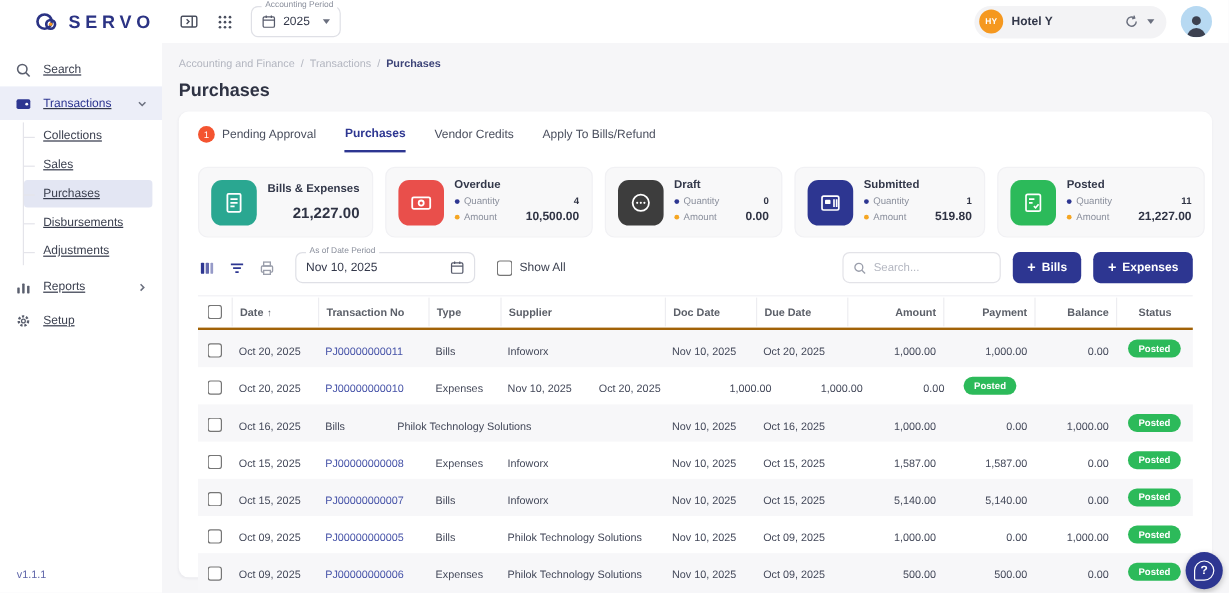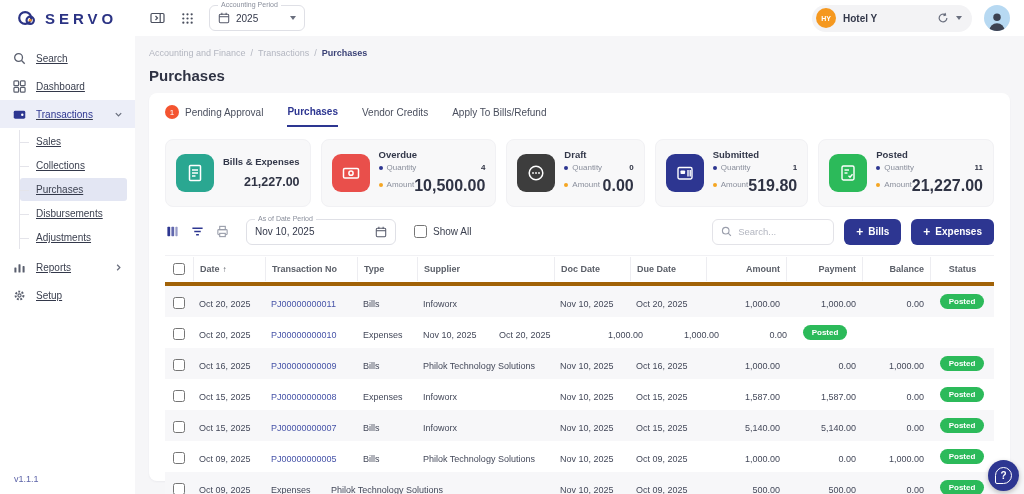--- a/index.html
+++ b/index.html
@@ -1,21 +1,21 @@
 <!DOCTYPE html>
 <html><head>
 <meta charset="utf-8">
 <style>
   * { margin:0; padding:0; box-sizing:border-box; }
   html,body { width:1024px; height:494px; overflow:hidden; }
   body { font-family:"Liberation Sans", sans-serif; background:#f6f6f8; color:#33384a; position:relative; }
 
   
   .sidebar { position:absolute; left:0; top:0; width:135px; height:494px; background:#ffffff; z-index:5; display:flex; flex-direction:column; }
-  .logo-row { height:36px; display:flex; align-items:center; gap:7px; padding:0 16px; }
+  .logo-row { height:36px; display:flex; align-items:center; gap:7px; padding:0 28px; }
   .logo-mark { width:22px; height:22px; flex:0 0 auto; }
   .logo-text { font-size:15px; font-weight:bold; letter-spacing:4px; color:#2b3384; }
   .nav { padding:8px 0 0 0; flex:1;text-decoration:underline; }
   .nav-item { display:flex; align-items:center; gap:10px; padding:7px 12px; font-size:10px; color:#3c4150; cursor:pointer; }
   .nav-item .nico { width:14px; height:14px; color:#5a5f6e; flex:0 0 auto; display:flex; align-items:center; justify-content:center; }
   .nav-item.active-parent { background:#eceef8; color:#2d3691; }
   .nav-item.active-parent .nico { color:#2d3691; }
   .nav-item .spacer { flex:1; }
   .chev { width:9px; height:9px; color:#6a6f7e; }
   .subtree { margin:2px 0 4px 19px; border-left:1px solid #e4e4ea; }
@@ -60,41 +60,41 @@
   .card-icon { width:38px; height:38px; border-radius:9px; display:flex; align-items:center; justify-content:center; flex:0 0 auto; }
   .card-icon svg { width:20px; height:20px; }
   .card-body { flex:1; min-width:0; }
   .card-title { font-size:9.5px; font-weight:bold; color:#33384a; margin-bottom:2px; white-space:nowrap; }
   .card-big-amount { font-size:12.5px; font-weight:bold; color:#2f3344; text-align:right; margin-top:8px; }
   .metric { display:flex; align-items:center; font-size:8px; color:#8a8f9c; line-height:1.45; }
   .metric .dot { width:4px; height:4px; border-radius:50%; margin-right:4px; flex:0 0 auto; }
   .dot-qty { background:#2d3691; }
   .dot-amt { background:#f5a623; }
   .metric .mval { margin-left:auto; color:#2f3344; font-weight:bold; }
-  .metric .mval.big { font-size:16px; }
+  .metric .mval.big { font-size:10px;margin-left:24px; }
 
   
   .toolbar { display:flex; align-items:center; gap:10px; margin-top:12px; }
   .tool-ico { width:15px; height:15px; display:flex; align-items:center; justify-content:center; cursor:pointer; }
   .tool-ico.blue { color:#2d3691; }
   .tool-ico.gray { color:#9a9eab; }
   .asof { width:150px; margin-left:6px; justify-content:space-between; }
   .showall { display:flex; align-items:center; gap:6px; margin-left:8px; font-size:10px; color:#3c4150; }
   .showall input { width:13px; height:13px; accent-color:#2d3691; }
   .toolbar .grow { flex:1; }
-  .search-box { display:flex; align-items:center; gap:6px; border:1px solid #e3e3e8; border-radius:6px; height:26px; padding:0 8px; width:122px; background:#fff; }
+  .search-box { display:flex; align-items:center; gap:6px; border:1px solid #e3e3e8; border-radius:6px; height:26px; padding:0 8px; width:132px; background:#fff; }
   .search-box svg { width:11px; height:11px; color:#9a9eab; flex:0 0 auto; }
   .search-box input { border:none; outline:none; font-size:9.5px; width:100%; color:#33384a; background:transparent; font-family:"Liberation Sans",sans-serif; }
   .search-box input::placeholder { color:#b3b6c0; }
   .btn { background:#2d3691; color:#fff; border:none; border-radius:6px; height:26px; padding:0 12px; font-size:10px; font-weight:bold; display:flex; align-items:center; gap:5px; cursor:pointer; font-family:"Liberation Sans",sans-serif; }
   .btn .plus { font-size:12px; font-weight:bold; }
 
   
   .table { margin-top:10px; font-size:9px; }
-  .thead { display:flex; align-items:center; border-top:1px solid #f1f1f4; border-bottom:4px solid #a16207; color:#5c6069; font-weight:bold; }
+  .thead { display:flex; align-items:center; border-top:1px solid #f1f1f4; border-bottom:2px solid #a16207; color:#5c6069; font-weight:bold; }
   .thead .th { padding:7px 6px; border-left:1px solid #ededf1; cursor:pointer; }
   .thead .th.c-cb { border-left:none; }
   .tr { display:flex; align-items:flex-end; color:#44495a; }
   .tr.odd { background:#f7f7f9; }
   .td { padding:8px 6px; white-space:nowrap; overflow:hidden; text-overflow:ellipsis; }
   .c-cb { width:28px; display:flex; justify-content:center; }
   .c-cb input { width:12px; height:12px; accent-color:#2d3691; }
   .c-date { width:72px; }
   .c-txn { width:92px; }
   .c-type { width:60px; }
@@ -127,47 +127,36 @@
   <div class="nav">
     <div class="nav-item">
       <span class="nico">
         <svg viewBox="0 0 14 14" width="13" height="13">
             <circle cx="6" cy="6" r="4.2" fill="none" stroke="currentColor" stroke-width="1.4"></circle>
             <line x1="9.2" y1="9.2" x2="12.6" y2="12.6" stroke="currentColor" stroke-width="1.4"></line>
           </svg>
       </span>
       <span>Search</span>
     </div>
-    <div class="nav-item">
-      <span class="nico">
-        <svg viewBox="0 0 14 14" width="13" height="13" fill="none" stroke="currentColor" stroke-width="1.3">
-            <rect x="1" y="1" width="5" height="5" rx="1"></rect>
-            <rect x="8" y="1" width="5" height="5" rx="1"></rect>
-            <rect x="1" y="8" width="5" height="5" rx="1"></rect>
-            <rect x="8" y="8" width="5" height="5" rx="1"></rect>
-          </svg>
-      </span>
-      <span>Dashboard</span>
-    </div>
     <div class="nav-item active-parent">
       <span class="nico">
         <svg viewBox="0 0 14 14" width="13" height="13">
             <rect x="0.8" y="3" width="12.4" height="8.6" rx="1.6" fill="currentColor"></rect>
             <circle cx="10" cy="7.3" r="1.3" fill="#fff"></circle>
           </svg>
       </span>
       <span>Transactions</span>
       <span class="spacer"></span>
       <svg class="chev" viewBox="0 0 10 10">
           <polyline points="2,3.5 5,6.5 8,3.5" fill="none" stroke="currentColor" stroke-width="1.4"></polyline>
         </svg>
     </div>
     <div class="subtree">
+      <div class="subitem">Collections</div>
       <div class="subitem">Sales</div>
-      <div class="subitem">Collections</div>
       <div class="subitem sel">Purchases</div>
       <div class="subitem">Disbursements</div>
       <div class="subitem">Adjustments</div>
     </div>
     <div class="nav-item">
       <span class="nico">
         <svg viewBox="0 0 14 14" width="13" height="13" fill="currentColor">
             <rect x="1.5" y="7" width="2.2" height="5.5" rx="0.6"></rect>
             <rect x="5.9" y="3.5" width="2.2" height="9" rx="0.6"></rect>
             <rect x="10.3" y="5.5" width="2.2" height="7" rx="0.6"></rect>
@@ -206,21 +195,21 @@
         <circle cx="7" cy="2.5" r="1.2"></circle>
         <circle cx="11.5" cy="2.5" r="1.2"></circle>
         <circle cx="2.5" cy="7" r="1.2"></circle>
         <circle cx="7" cy="7" r="1.2"></circle>
         <circle cx="11.5" cy="7" r="1.2"></circle>
         <circle cx="2.5" cy="11.5" r="1.2"></circle>
         <circle cx="7" cy="11.5" r="1.2"></circle>
         <circle cx="11.5" cy="11.5" r="1.2"></circle>
       </svg>
   </span>
-  <div class="fieldset" style="width:96px;">
+  <div class="fieldset" style="width:75px;">
     <span class="flabel">Accounting Period</span>
     <svg class="cal-ico" viewBox="0 0 14 14" fill="none" stroke="currentColor" stroke-width="1.2">
         <rect x="1.5" y="2.5" width="11" height="10" rx="1.3"></rect>
         <line x1="1.5" y1="5.5" x2="12.5" y2="5.5"></line>
         <line x1="4.5" y1="1" x2="4.5" y2="3.5"></line>
         <line x1="9.5" y1="1" x2="9.5" y2="3.5"></line>
       </svg>
     <span class="fvalue">2025</span>
     <span class="caret" style="margin-left:auto;"></span>
   </div>
@@ -489,21 +478,20 @@
           <div class="td c-status">
               <span class="badge">Posted</span>
             </div>
         </div>
 
         <div class="tr odd">
           <div class="td c-cb">
               <input type="checkbox" style="">
             </div>
           <div class="td c-date">Oct 16, 2025</div>
-          <div class="td c-txn txn-link">PJ00000000009</div>
           <div class="td c-type">Bills</div>
           <div class="td c-sup">Philok Technology Solutions</div>
           <div class="td c-doc">Nov 10, 2025</div>
           <div class="td c-due">Oct 16, 2025</div>
           <div class="td c-amt">1,000.00</div>
           <div class="td c-pay">0.00</div>
           <div class="td c-bal">1,000.00</div>
           <div class="td c-status">
               <span class="badge">Posted</span>
             </div>
@@ -561,20 +549,21 @@
           <div class="td c-status">
               <span class="badge">Posted</span>
             </div>
         </div>
 
         <div class="tr odd">
           <div class="td c-cb">
               <input type="checkbox" style="">
             </div>
           <div class="td c-date">Oct 09, 2025</div>
+          <div class="td c-txn txn-link">PJ00000000006</div>
           <div class="td c-type">Expenses</div>
           <div class="td c-sup">Philok Technology Solutions</div>
           <div class="td c-doc">Nov 10, 2025</div>
           <div class="td c-due">Oct 09, 2025</div>
           <div class="td c-amt">500.00</div>
           <div class="td c-pay">500.00</div>
           <div class="td c-bal">0.00</div>
           <div class="td c-status">
               <span class="badge">Posted</span>
             </div>

